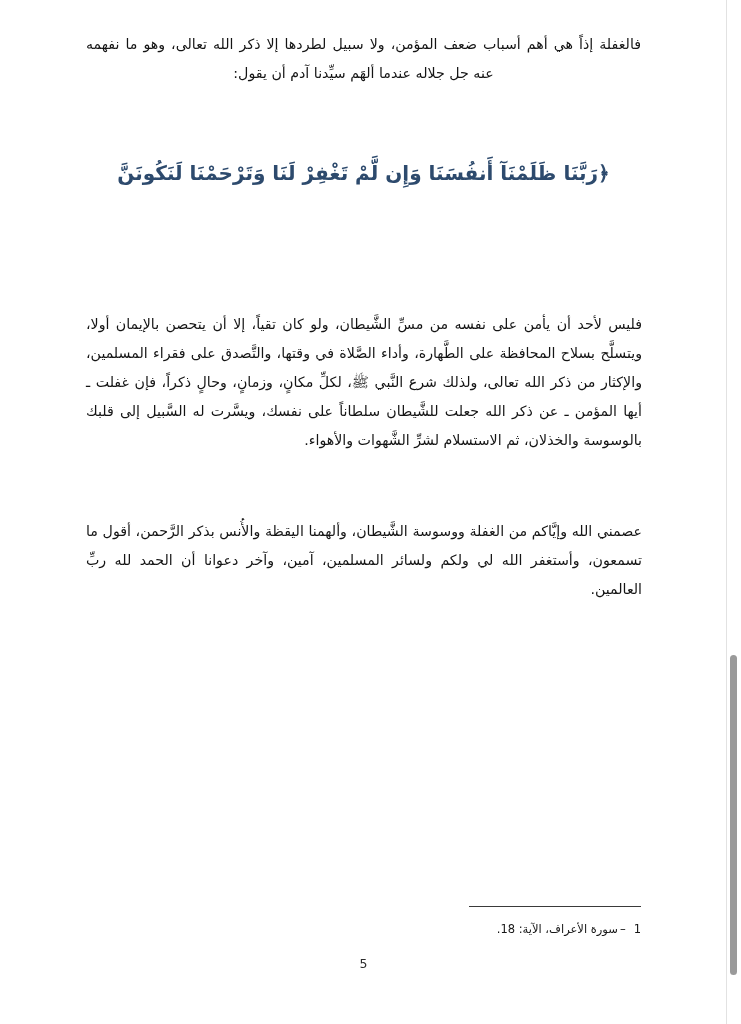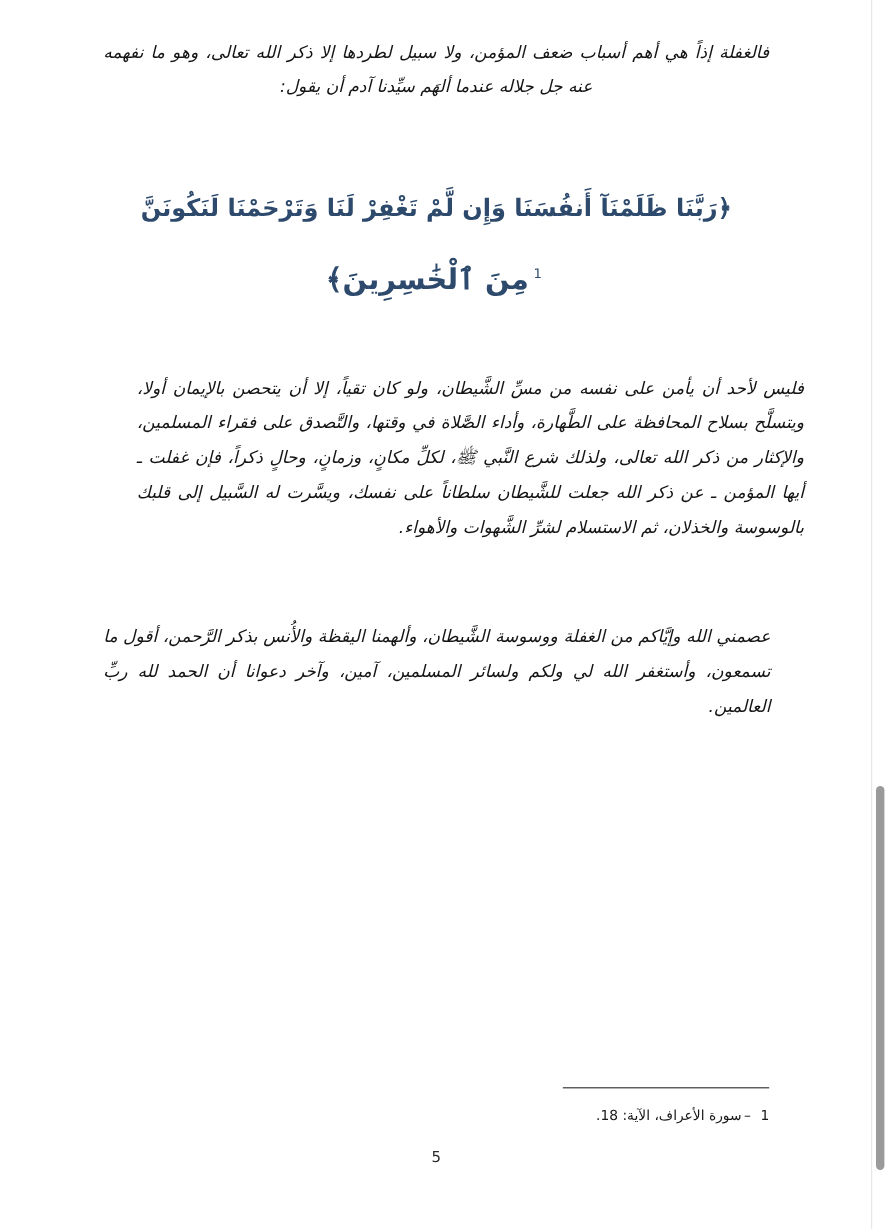--- a/index.html
+++ b/index.html
@@ -50,21 +50,20 @@
   .para {
     font-family: "DejaVu Sans", "Liberation Sans", sans-serif;
     font-size: 14.2px;
     line-height: 29px;
     color: #141414;
     text-align: justify;
     text-align-last: center;
     direction: rtl;
     margin: 0;
     letter-spacing: 0;
-    font-style: italic;
   }
   .para.body-para {
     text-align-last: right;
   }
   .para.body-para.last-ragged {
     text-align-last: right;
   }
 
   #intro-paragraph {
     position: absolute;
@@ -108,21 +107,20 @@
     margin-left: 4px;
     margin-right: 4px;
   }
 
   
   #body-paragraph-1 {
     position: absolute;
     top: 310px;
     left: 86px;
     width: 556px;
-    margin-left: 28px;
   }
   #body-paragraph-2 {
     position: absolute;
     top: 517px;
     left: 86px;
     width: 556px;
   }
   #body-paragraph-1 .para,
   #body-paragraph-2 .para {
     text-align: justify;
@@ -177,21 +175,20 @@
 <body>
 
 <div id="page-surface">
 
   <div id="intro-paragraph">
     <p class="para">فالغفلة إذاً هي أهم أسباب ضعف المؤمن، ولا سبيل لطردها إلا ذكر الله تعالى، وهو ما نفهمه عنه جل جلاله عندما ألهَم سيِّدنا آدم أن يقول:</p>
   </div>
 
   <div id="verse-block">
     <div class="verse-line">﴿رَبَّنَا ظَلَمْنَآ أَنفُسَنَا وَإِن لَّمْ تَغْفِرْ لَنَا وَتَرْحَمْنَا لَنَكُونَنَّ</div>
-    <div class="verse-line second"><span class="fn-ref">1</span><span>مِنَ ٱلْخَٰسِرِينَ﴾</span></div>
   </div>
 
   <div id="body-paragraph-1">
     <p class="para body-para">فليس لأحد أن يأمن على نفسه من مسِّ الشَّيطان، ولو كان تقياً، إلا أن يتحصن بالإيمان أولا، ويتسلَّح بسلاح المحافظة على الطَّهارة، وأداء الصَّلاة في وقتها، والتَّصدق على فقراء المسلمين، والإكثار من ذكر الله تعالى، ولذلك شرع النَّبي ﷺ، لكلِّ مكانٍ، وزمانٍ، وحالٍ ذكراً، فإن غفلت ـ أيها المؤمن ـ عن ذكر الله جعلت للشَّيطان سلطاناً على نفسك، ويسَّرت له السَّبيل إلى قلبك بالوسوسة والخذلان، ثم الاستسلام لشرِّ الشَّهوات والأهواء.</p>
   </div>
 
   <div id="body-paragraph-2">
     <p class="para body-para last-ragged">عصمني الله وإيَّاكم من الغفلة ووسوسة الشَّيطان، وألهمنا اليقظة والأُنس بذكر الرَّحمن، أقول ما تسمعون، وأستغفر الله لي ولكم ولسائر المسلمين، آمين، وآخر دعوانا أن الحمد لله ربِّ العالمين.</p>
   </div>
 

